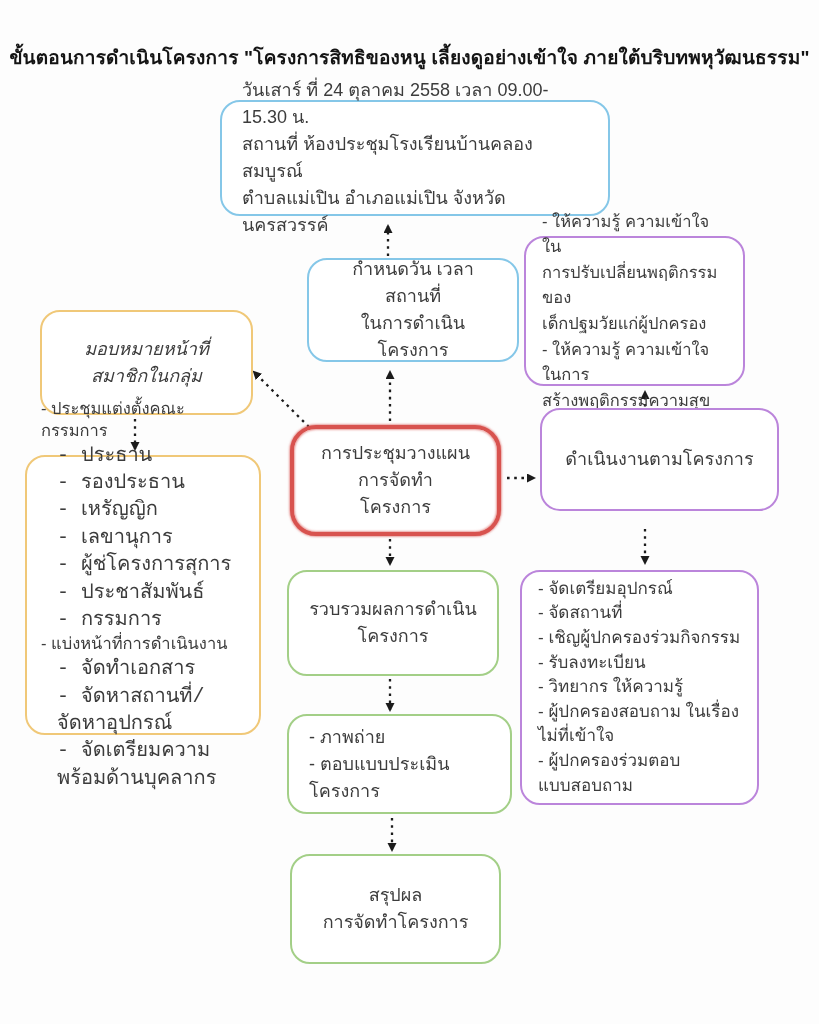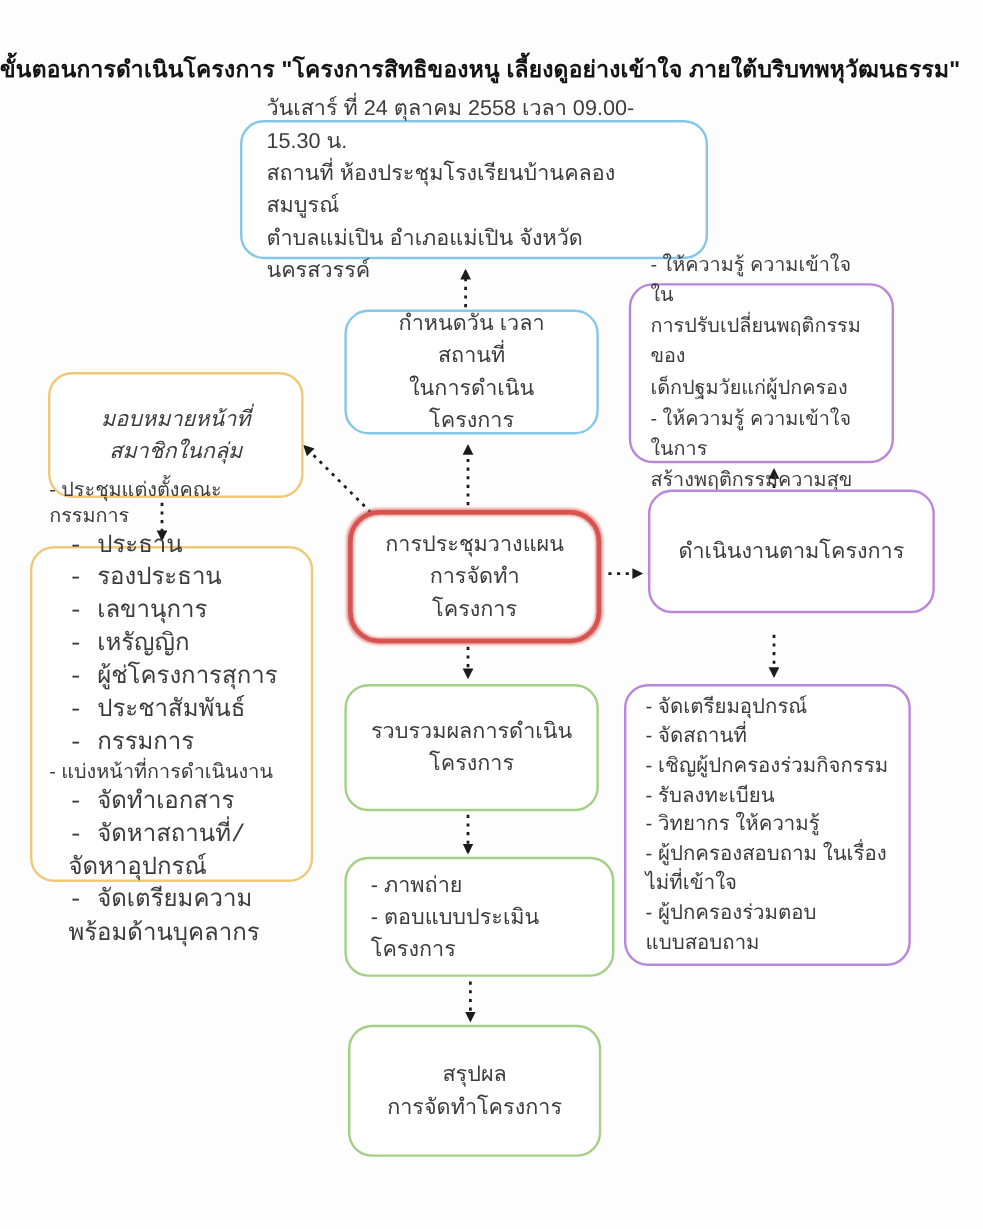--- a/index.html
+++ b/index.html
@@ -8,28 +8,28 @@
     width: 819px; height: 1024px;
     font-family: "Liberation Sans", "DejaVu Sans", sans-serif;
     color: #3c3c3c;
   }
   .canvas {
     position: relative; width: 819px; height: 1024px;
     background: #fdfdfd; overflow: hidden;
   }
   .title {
     position: absolute; top: 42px; left: 0; width: 100%;
-    font-size: 19px; font-weight: bold; color: #141414;
+    text-align: center; font-size: 19px; font-weight: bold; color: #141414;
     letter-spacing: .2px;
   }
   .box {
     position: absolute; background: #ffffff;
     border: 2px solid #999; border-radius: 20px;
   }
-  .box.blue   { border-color: var(--blue); }
+  .box.blue   { border-color: var(--blue); margin-left: 20px; }
   .box.yellow { border-color: var(--yellow); }
   .box.purple { border-color: var(--purple); }
   .box.green  { border-color: var(--green); }
   .box.red {
     border: 4px solid var(--red); border-radius: 26px;
     box-shadow: 0 0 2px 1px rgba(216,84,80,.55), inset 0 0 2px 1px rgba(216,84,80,.55);
   }
   .center {
     display: flex; flex-direction: column;
     justify-content: center; align-items: center; text-align: center;
@@ -115,22 +115,22 @@
     <div>
         <div class="ln">ดำเนินงานตามโครงการ</div>
       </div>
   </div>
 
   <div class="box yellow vcenter ylist" style="left:25px; top:455px; width:236px; height:280px; padding:14px 14px;">
     <div>
         <div class="ln">- ประชุมแต่งตั้งคณะกรรมการ</div>
         <div class="ln indent">- ประธาน</div>
         <div class="ln indent">- รองประธาน</div>
+        <div class="ln indent">- เหรัญญิก</div>
         <div class="ln indent">- เลขานุการ</div>
-        <div class="ln indent">- เหรัญญิก</div>
         <div class="ln indent">- ผู้ช่โครงการสุการ</div>
         <div class="ln indent">- ประชาสัมพันธ์</div>
         <div class="ln indent">- กรรมการ</div>
         <div class="ln">- แบ่งหน้าที่การดำเนินงาน</div>
         <div class="ln indent">- จัดทำเอกสาร</div>
         <div class="ln indent">- จัดหาสถานที่/จัดหาอุปกรณ์</div>
         <div class="ln indent">- จัดเตรียมความพร้อมด้านบุคลากร</div>
       </div>
   </div>
 

